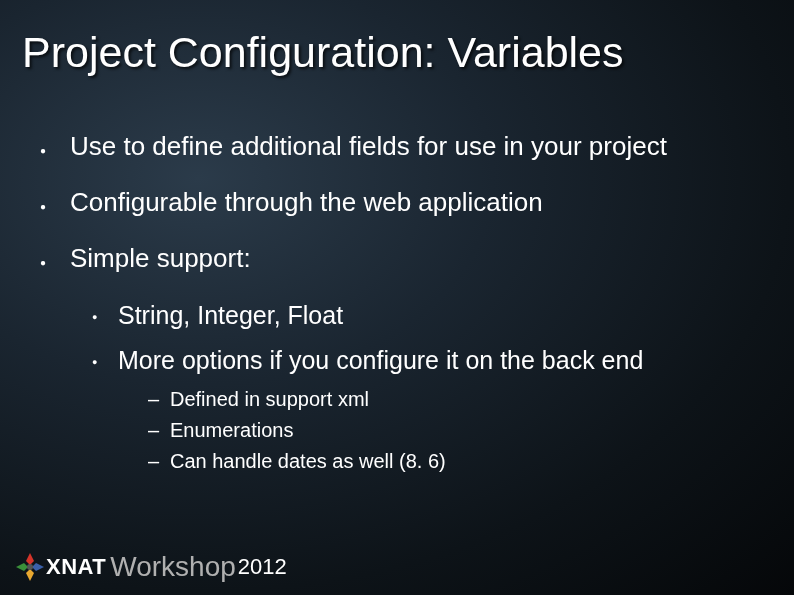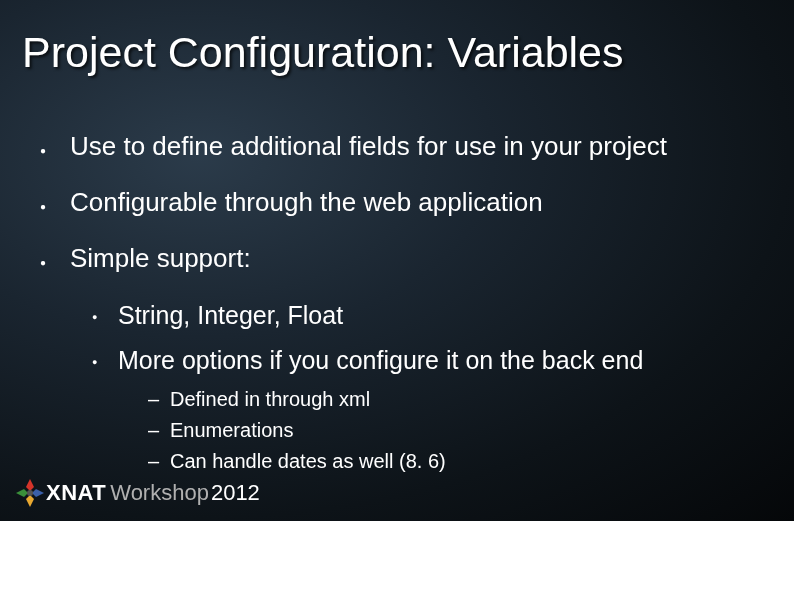--- a/index.html
+++ b/index.html
@@ -8,21 +8,21 @@
     box-sizing: border-box;
   }
   html, body {
     width: 794px;
     height: 595px;
     overflow: hidden;
     font-family: Arial, Helvetica, sans-serif;
   }
   .slide {
     width: 794px;
-    height: 521px;
+    height: 595px;
     background: radial-gradient(ellipse at 25% 30%, #2b3b4a 0%, #1a2530 35%, #0d1318 70%, #050709 100%);
     position: relative;
     color: #ffffff;
   }
   .title {
     position: absolute;
     top: 28px;
     left: 22px;
     font-size: 43px;
     font-weight: normal;
@@ -109,21 +109,21 @@
     height: 32px;
     position: relative;
   }
   .footer-brand {
     font-size: 22px;
     font-weight: bold;
     color: #ffffff;
     letter-spacing: 0.5px;
   }
   .footer-workshop {
-    font-size: 22px;
+    font-size: 28px;
     color: #b0b0b0;
     margin-left: 4px;
   }
   .footer-year {
     font-size: 22px;
     font-weight: normal;
     color: #ffffff;
     margin-left: 2px;
   }
 </style>
@@ -145,21 +145,21 @@
       <li>
         <span>Simple support:</span>
         <ul class="level2">
           <li>
             <span>String, Integer, Float</span>
           </li>
           <li>
             <span>More options if you configure it on the back end</span>
             <ul class="level3">
               <li>
-                <span>Defined in through xml</span>
+                <span>Defined in support xml</span>
               </li>
               <li>
                 <span>Enumerations</span>
               </li>
               <li>
                 <span>Can handle dates as well (8. 6)</span>
               </li>
             </ul>
           </li>
         </ul>

